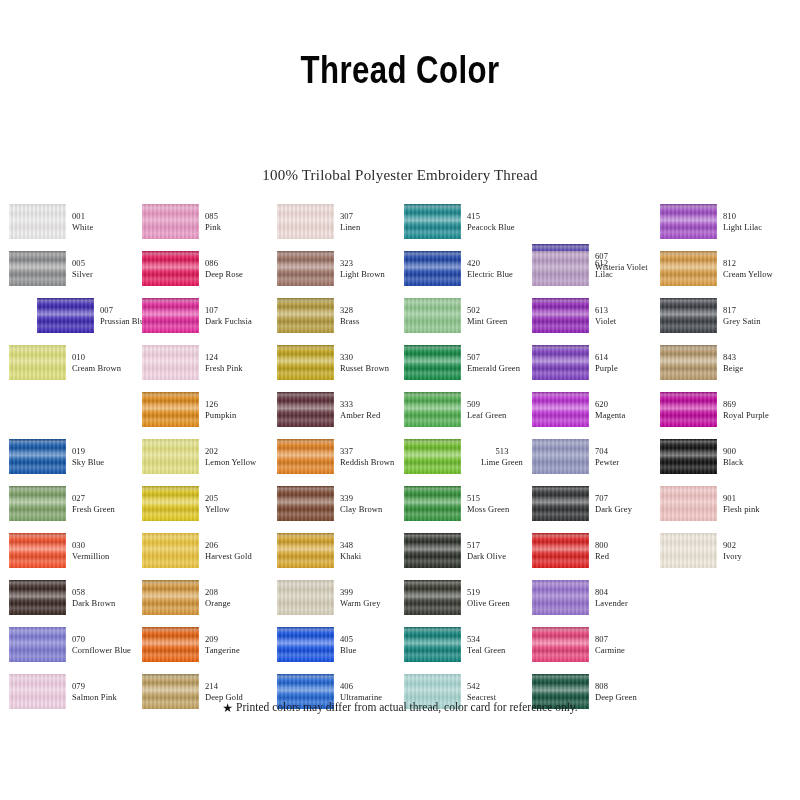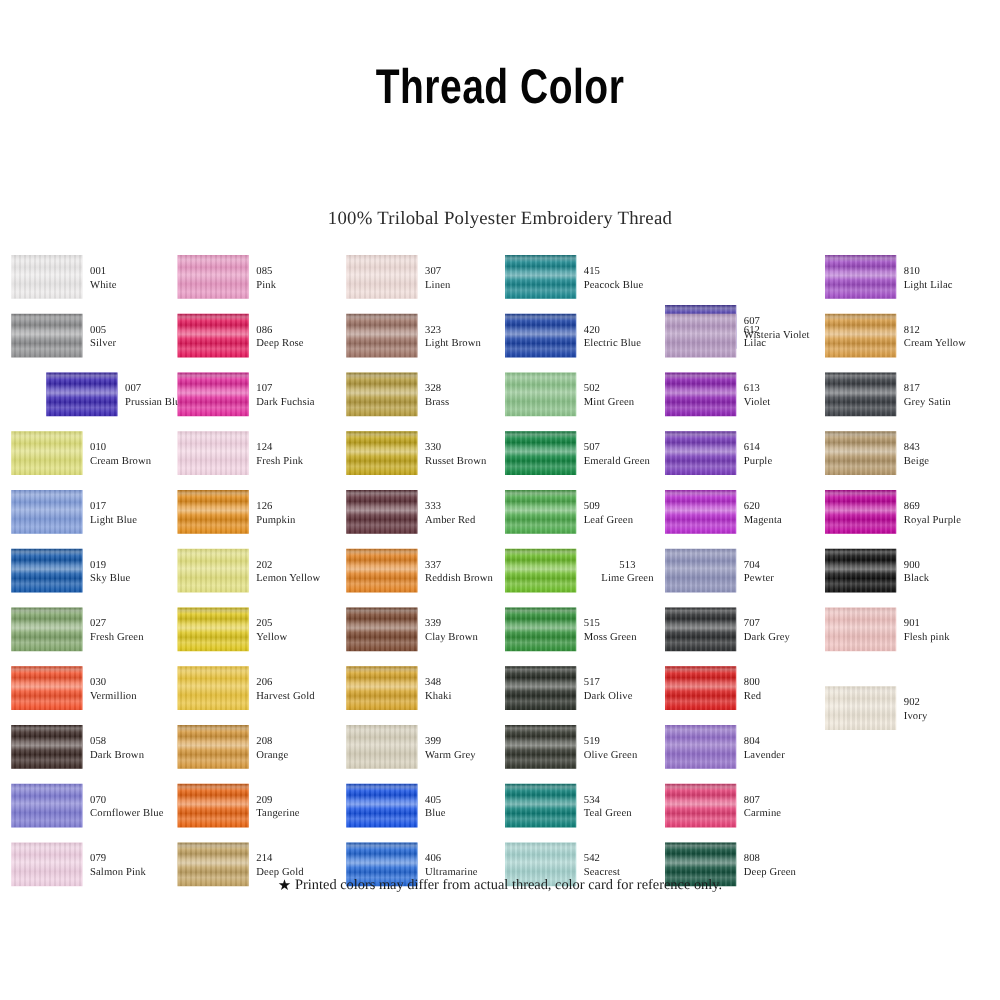--- a/index.html
+++ b/index.html
@@ -212,31 +212,20 @@
         <div class="chip light" style="background: rgb(221, 222, 119);">
           <div class="bands"></div>
           <div class="weave"></div>
           <div class="topedge"></div>
         </div>
         <div class="label">
           <span class="code">010</span>
           <span class="name">Cream Brown</span>
         </div>
       </div>
-      <div class="swatch-cell" style="left: 9px; top: 192px;">
-        <div class="chip light" style="background: rgb(126, 154, 218);">
-          <div class="bands"></div>
-          <div class="weave"></div>
-          <div class="topedge"></div>
-        </div>
-        <div class="label">
-          <span class="code">017</span>
-          <span class="name">Light Blue</span>
-        </div>
-      </div>
       <div class="swatch-cell" style="left: 9px; top: 239px;">
         <div class="chip" style="background: rgb(18, 87, 171);">
           <div class="bands"></div>
           <div class="weave"></div>
           <div class="topedge"></div>
         </div>
         <div class="label">
           <span class="code">019</span>
           <span class="name">Sky Blue</span>
         </div>
@@ -850,21 +839,21 @@
         <div class="chip light" style="background: rgb(240, 194, 192);">
           <div class="bands"></div>
           <div class="weave"></div>
           <div class="topedge"></div>
         </div>
         <div class="label">
           <span class="code">901</span>
           <span class="name">Flesh pink</span>
         </div>
       </div>
-      <div class="swatch-cell" style="left: 660px; top: 349px; text-decoration: underline;">
+      <div class="swatch-cell" style="left: 660px; top: 333px; text-decoration: underline;">
         <div class="chip light" style="background: rgb(239, 231, 217);">
           <div class="bands"></div>
           <div class="weave"></div>
           <div class="topedge"></div>
         </div>
         <div class="label">
           <span class="code">902</span>
           <span class="name">Ivory</span>
         </div>
       </div>

